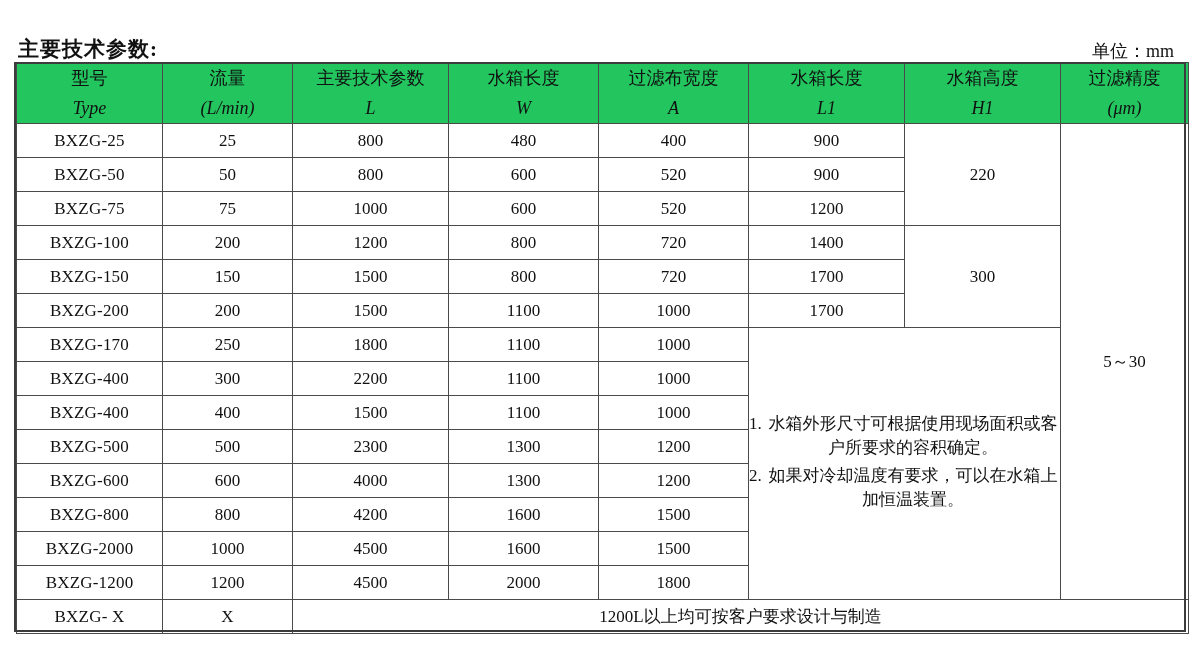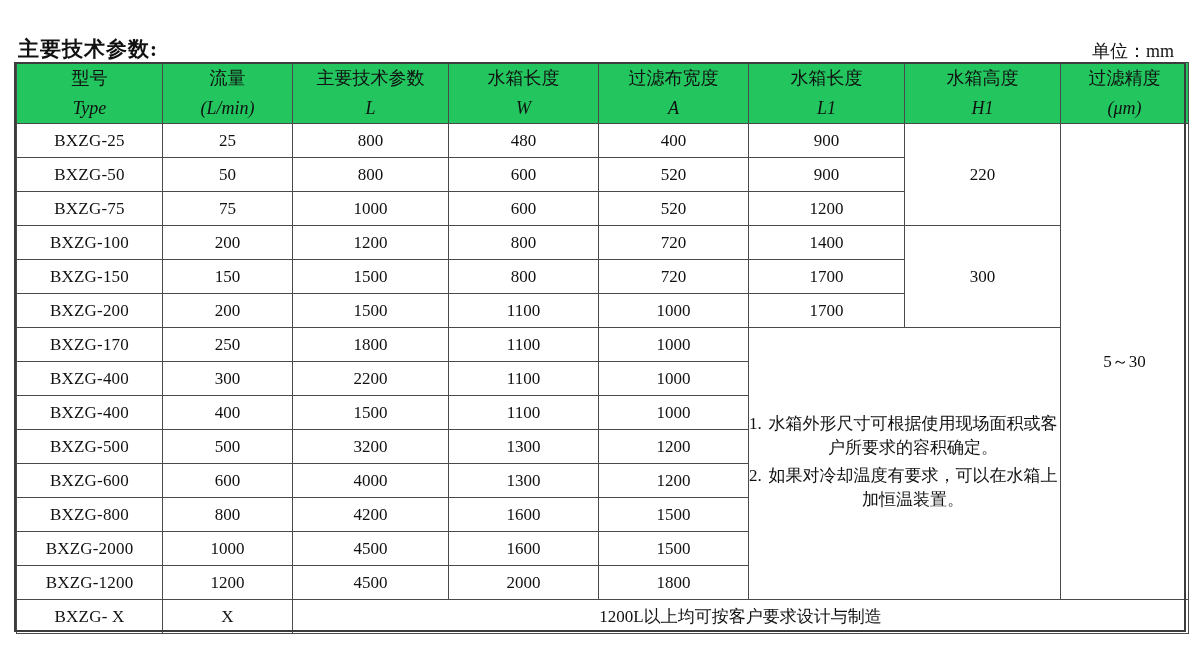--- a/index.html
+++ b/index.html
@@ -260,21 +260,21 @@
         <td class="type-cell">BXZG-400</td>
         <td>400</td>
         <td>1500</td>
         <td>1100</td>
         <td>1000</td>
       </tr>
 
       <tr>
         <td class="type-cell">BXZG-500</td>
         <td>500</td>
-        <td>3200</td>
+        <td>2300</td>
         <td>1300</td>
         <td>1200</td>
       </tr>
 
       <tr>
         <td class="type-cell">BXZG-600</td>
         <td>600</td>
         <td>4000</td>
         <td>1300</td>
         <td>1200</td>

